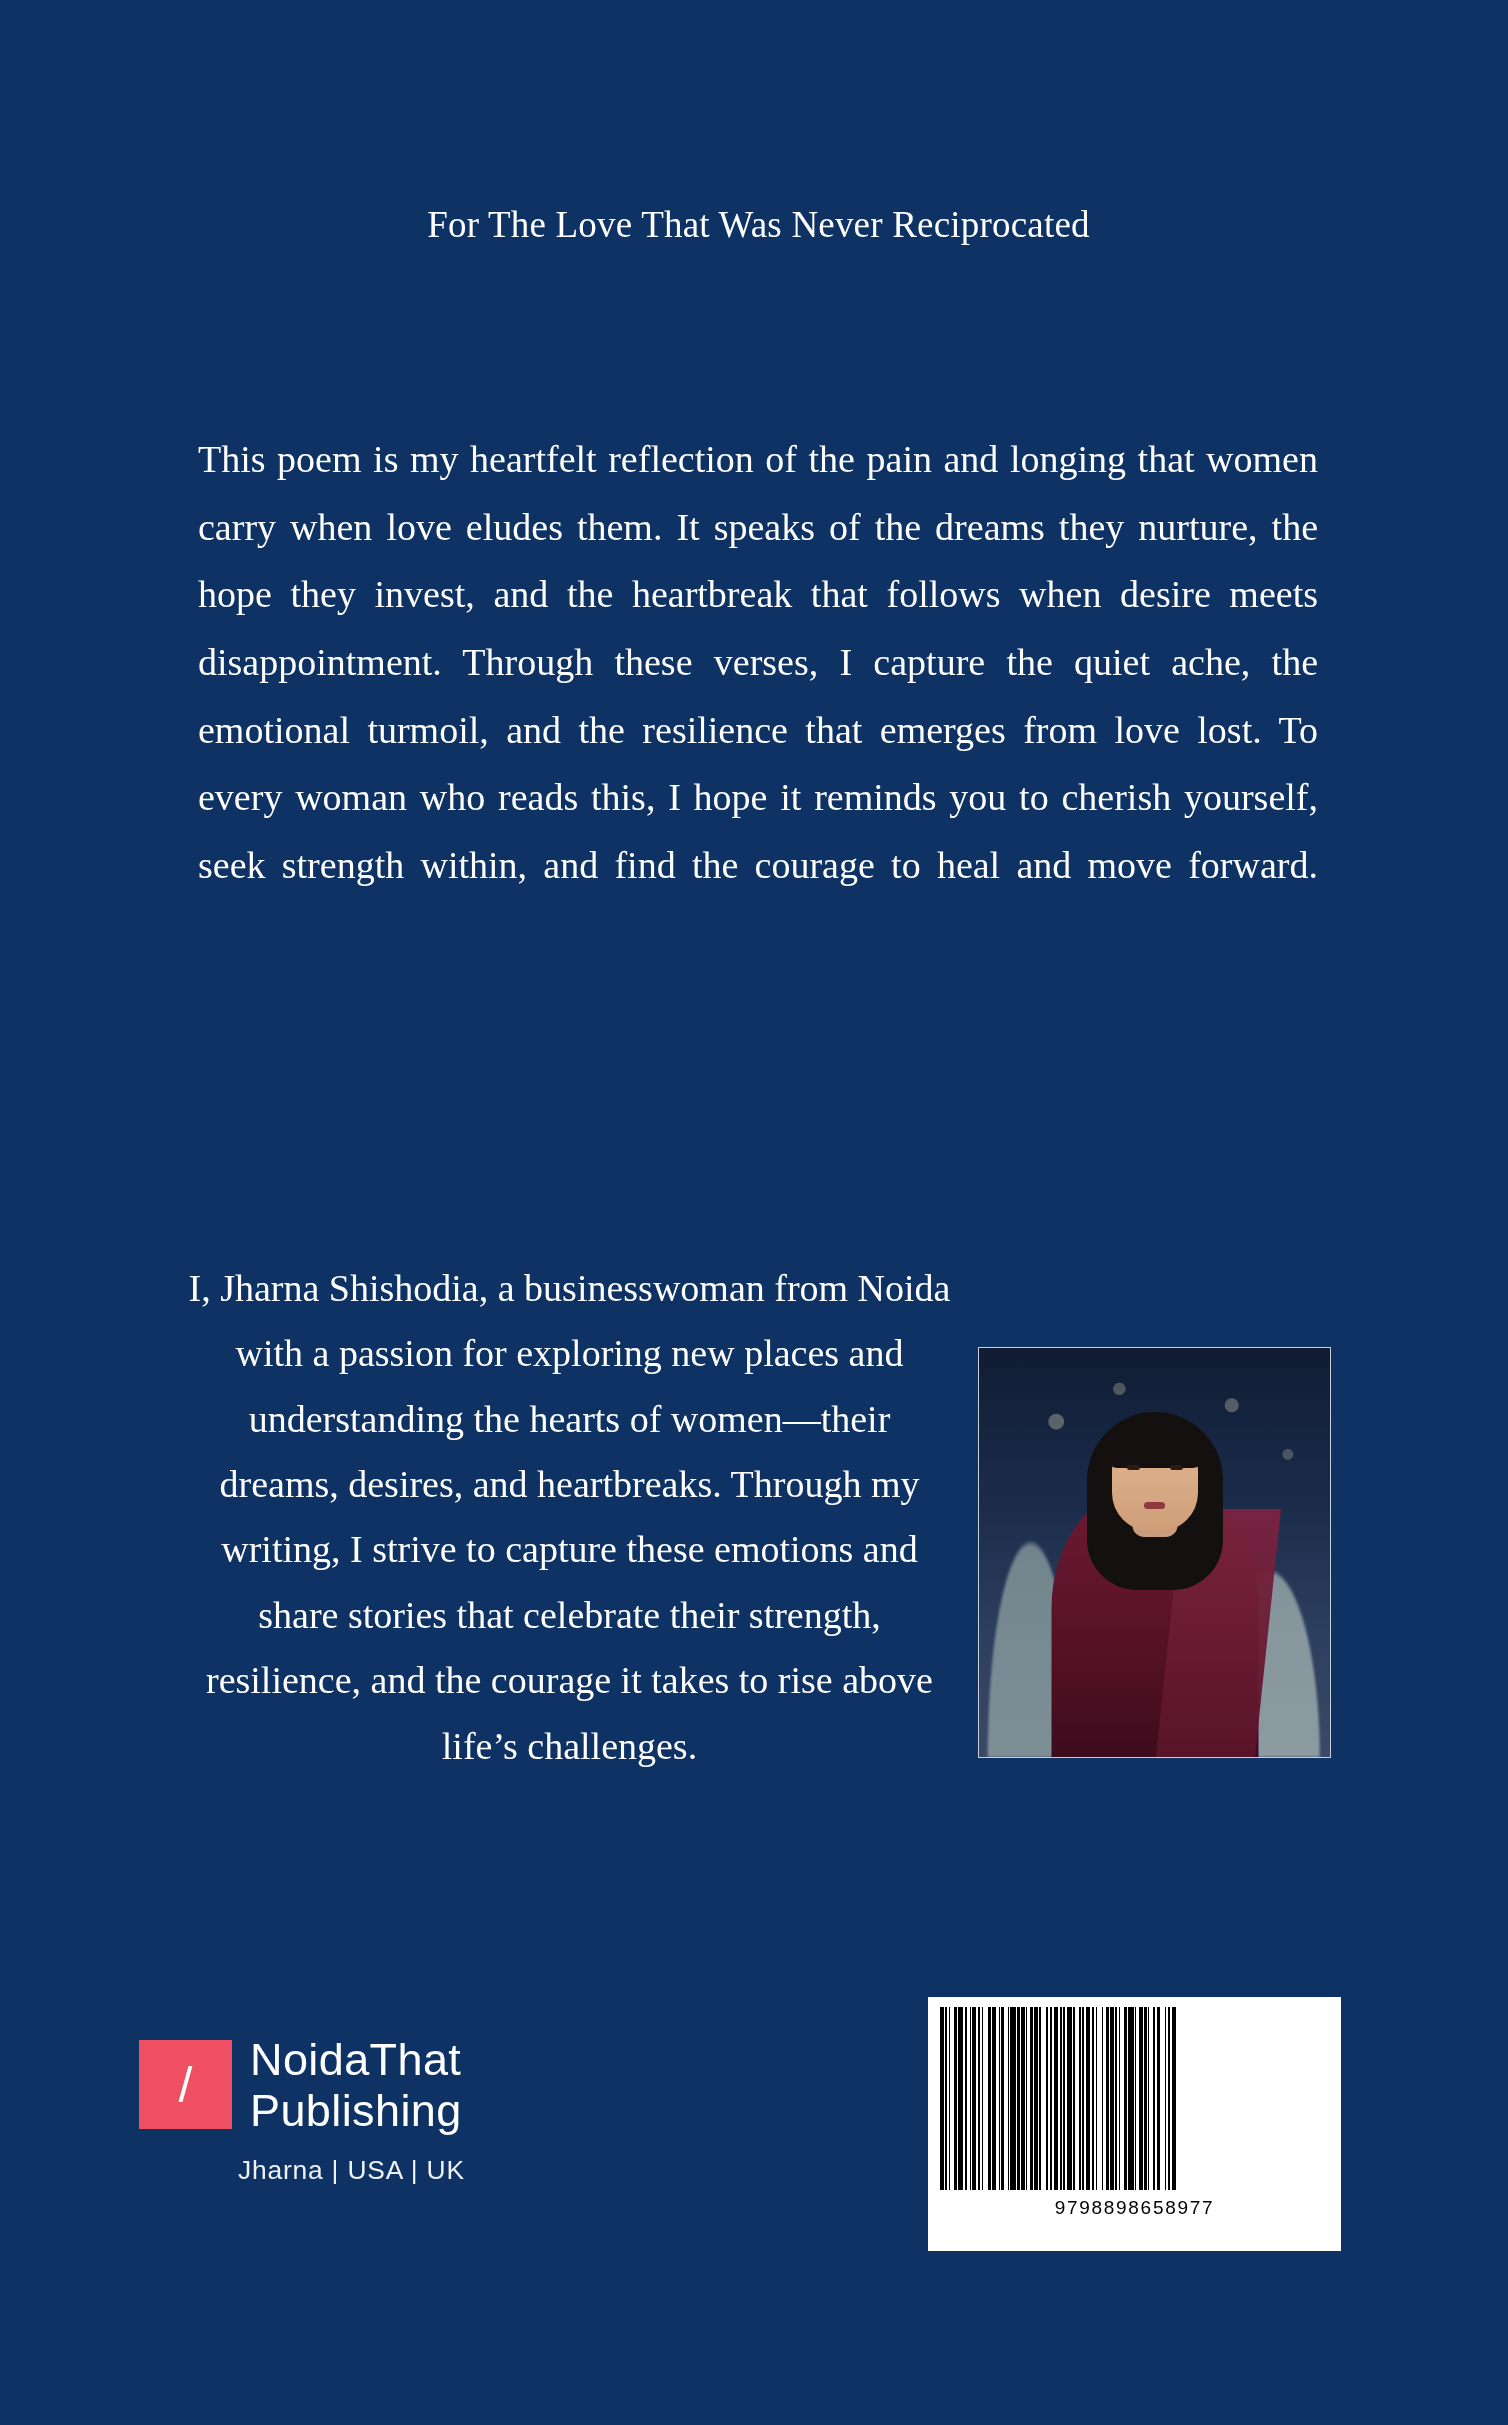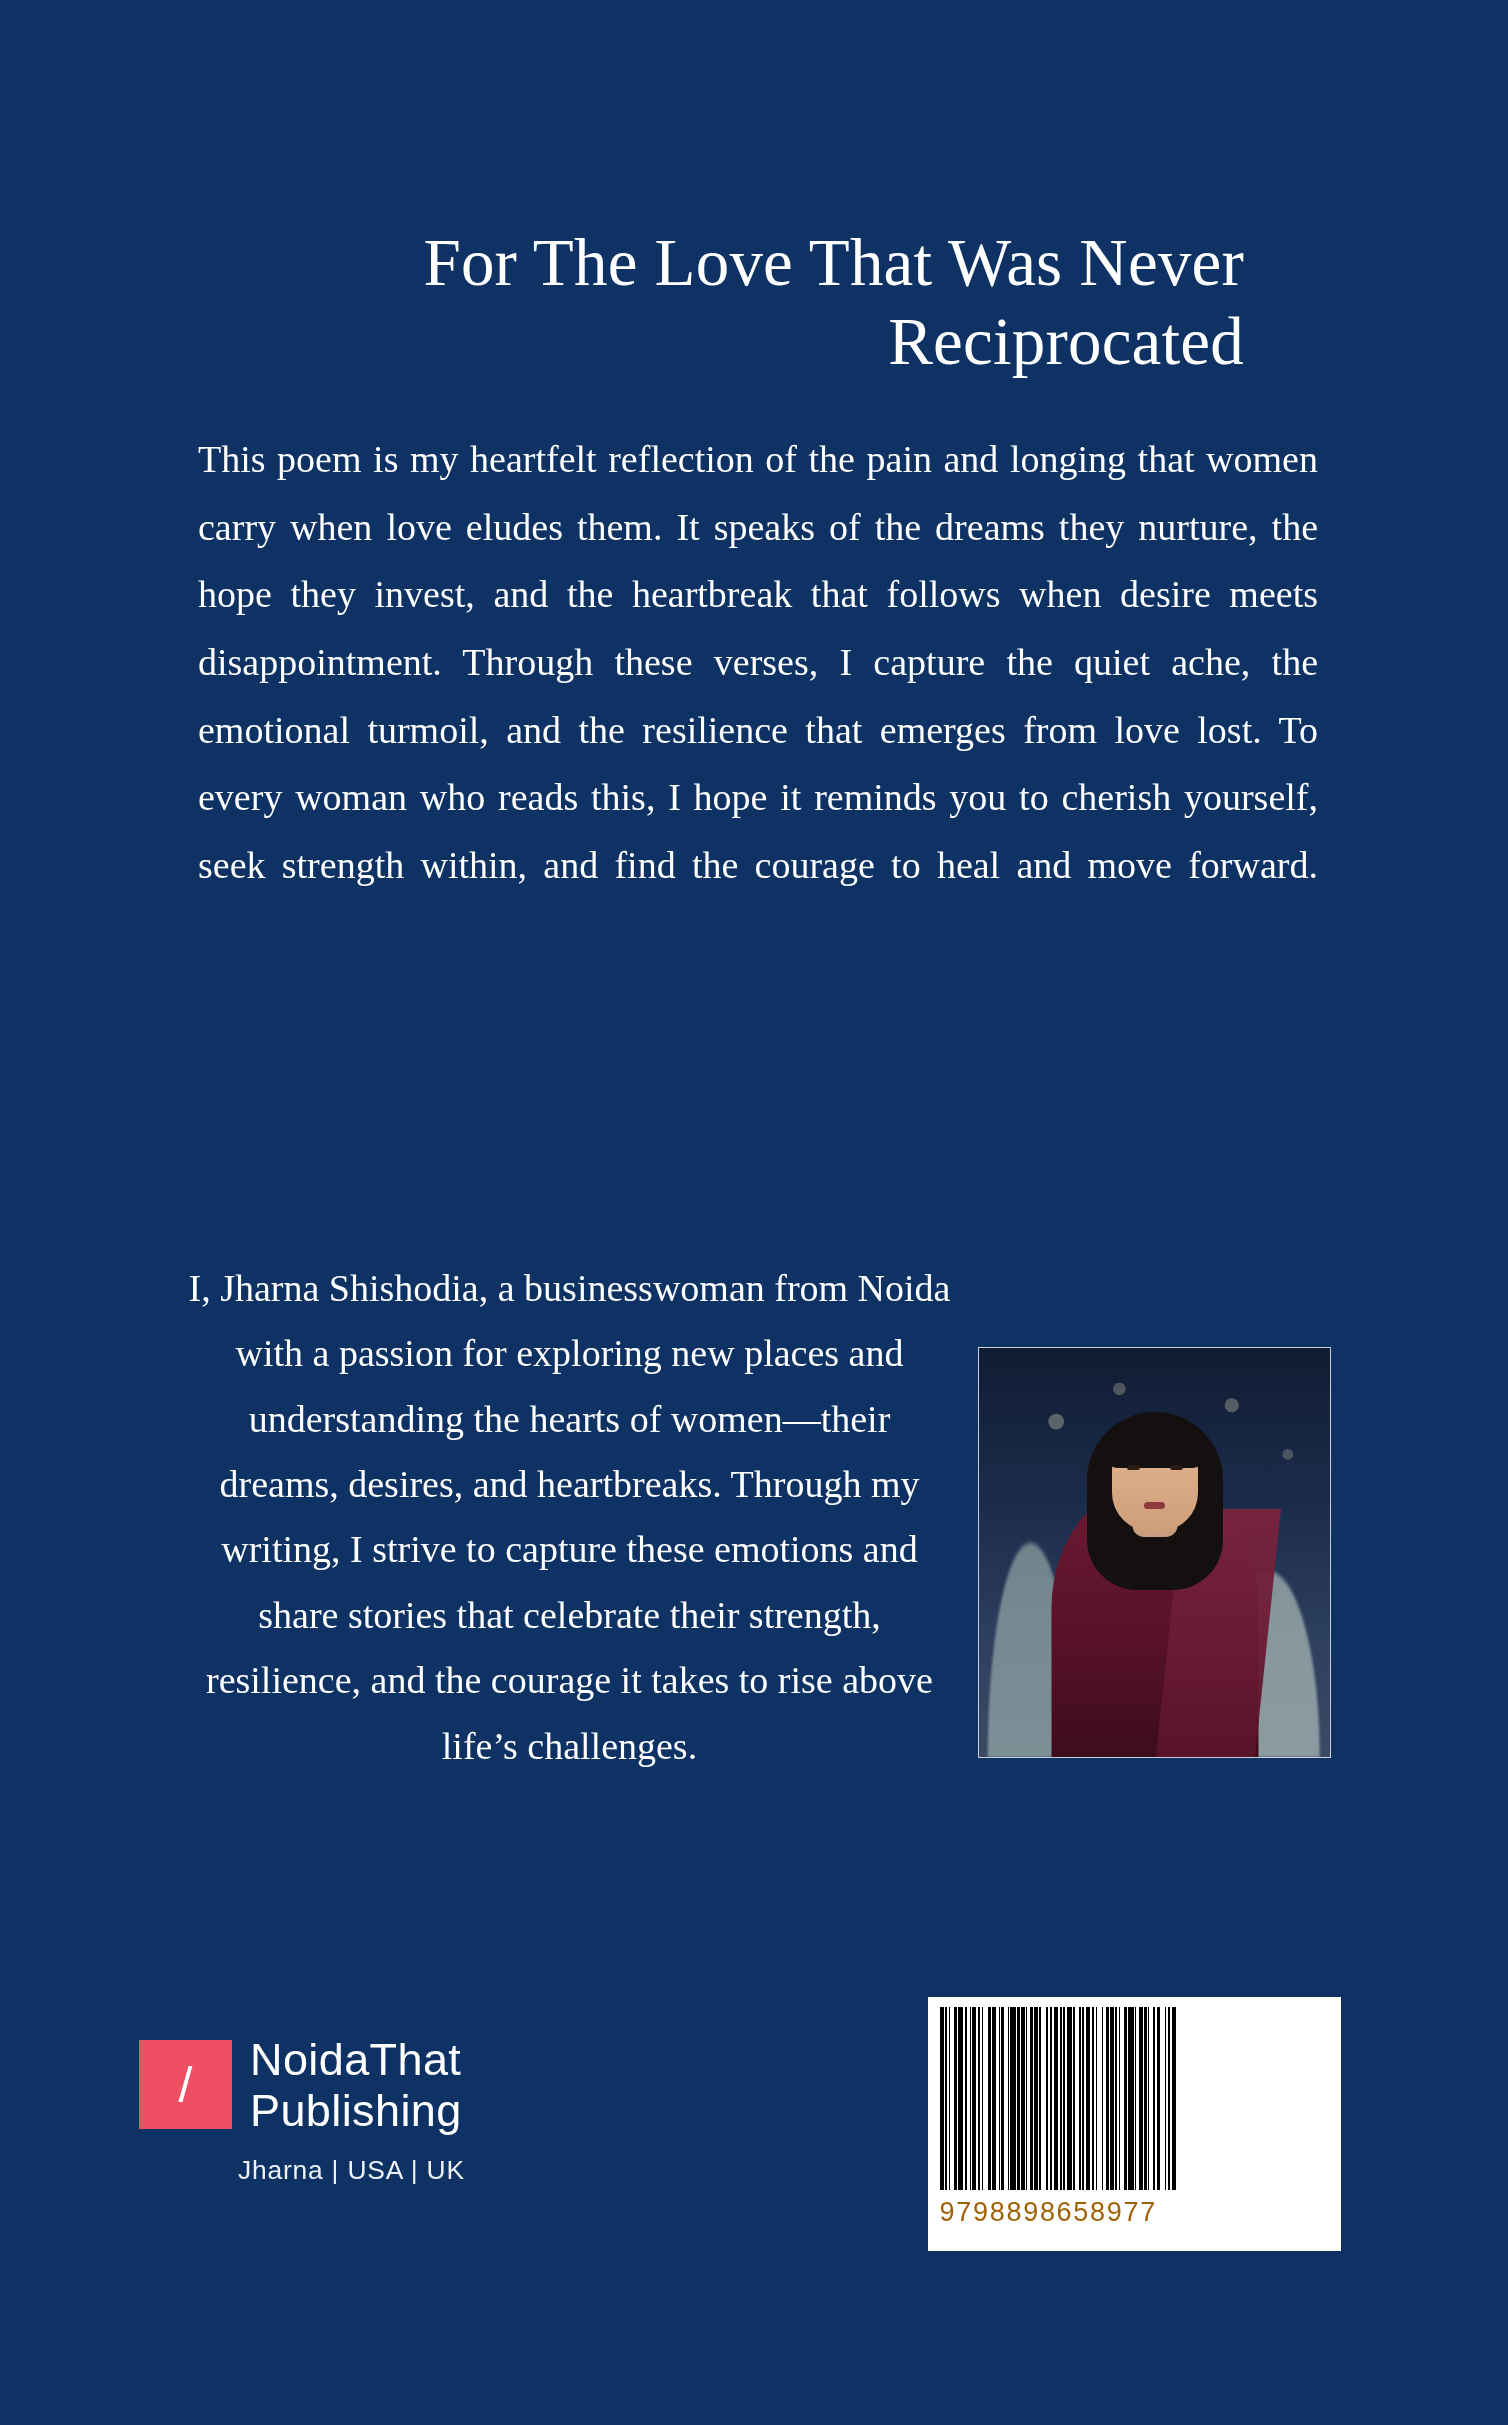--- a/index.html
+++ b/index.html
@@ -21,22 +21,22 @@
     inset: 0;
     padding: 0;
   }
 
   
   .poem-title {
     position: absolute;
     left: 273px;
     top: 178px;
     width: 971px;
-    text-align: right;
-    font-size: 67px;
+    text-align: center;
+    font-size: 37px;
     line-height: 1.18;
     letter-spacing: 0.2px;
     font-weight: normal;
     color: #ffffff;
   }
 
   .poem-body {
     position: absolute;
     left: 198px;
     top: 388px;
@@ -265,24 +265,25 @@
     display: flex;
     align-items: stretch;
     gap: 0;
   }
   .bars i {
     display: block;
     background: #000;
     height: 100%;
   }
   .barcode-num {
+    text-align: center;
     font-family: "Liberation Sans", sans-serif;
-    font-size: 27px;
+    font-size: 19px;
     letter-spacing: 1.7px;
-    color: #a16207;
+    color: #000000;
     margin-top: 6.6px;
   }
 </style>
 </head>
 <body>
 
 <div class="page">
 
   <h1 class="poem-title">For The Love That Was Never Reciprocated</h1>
 

